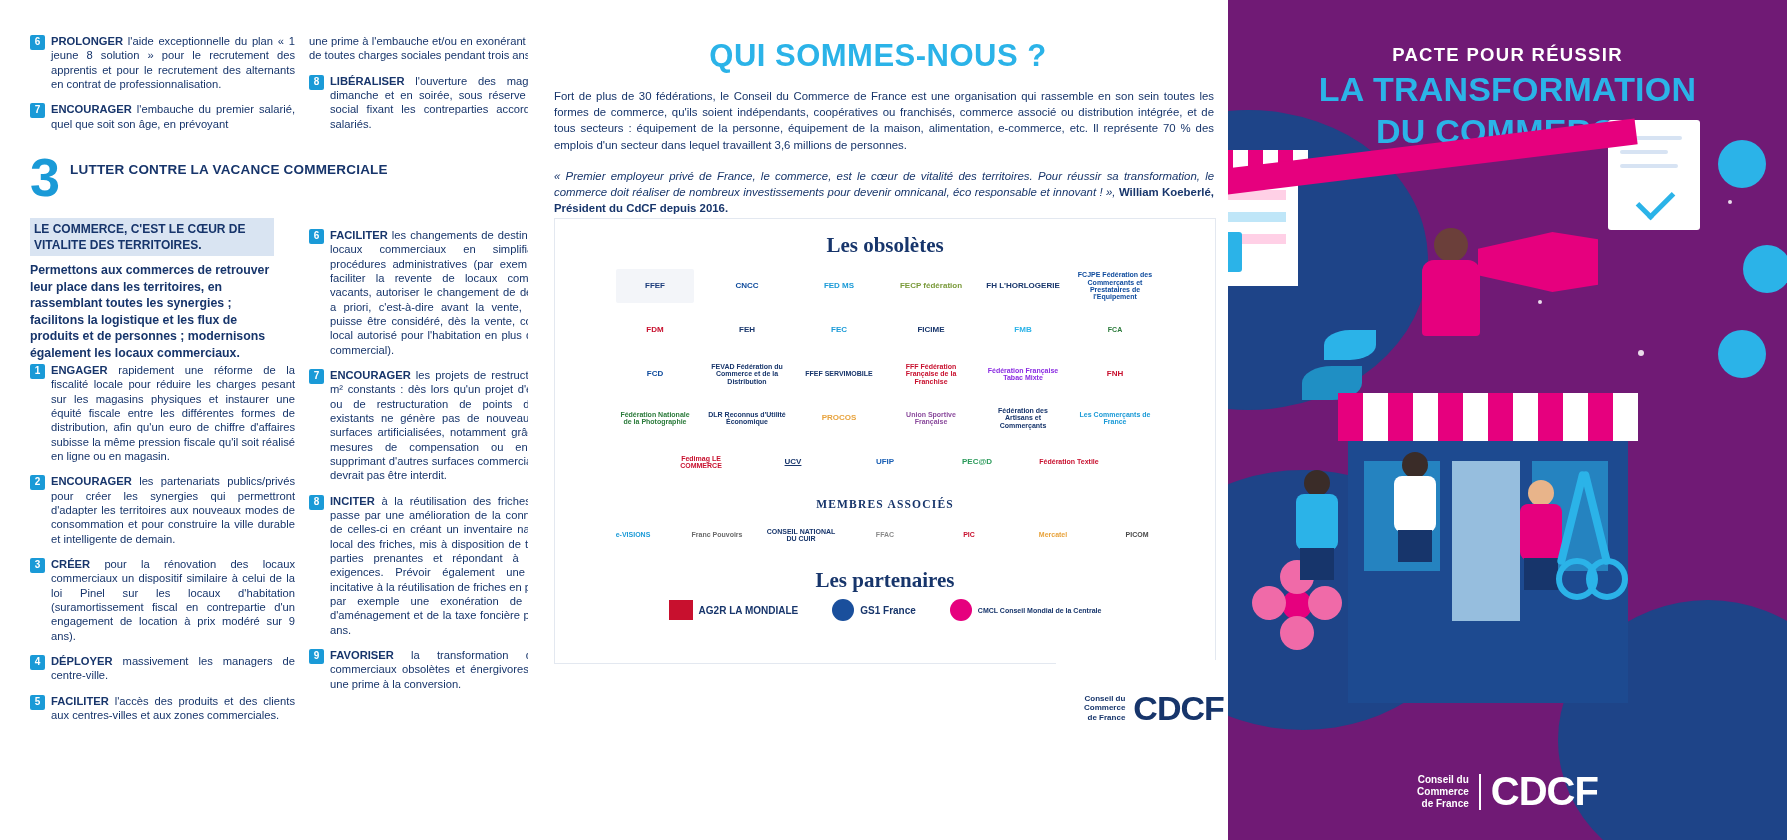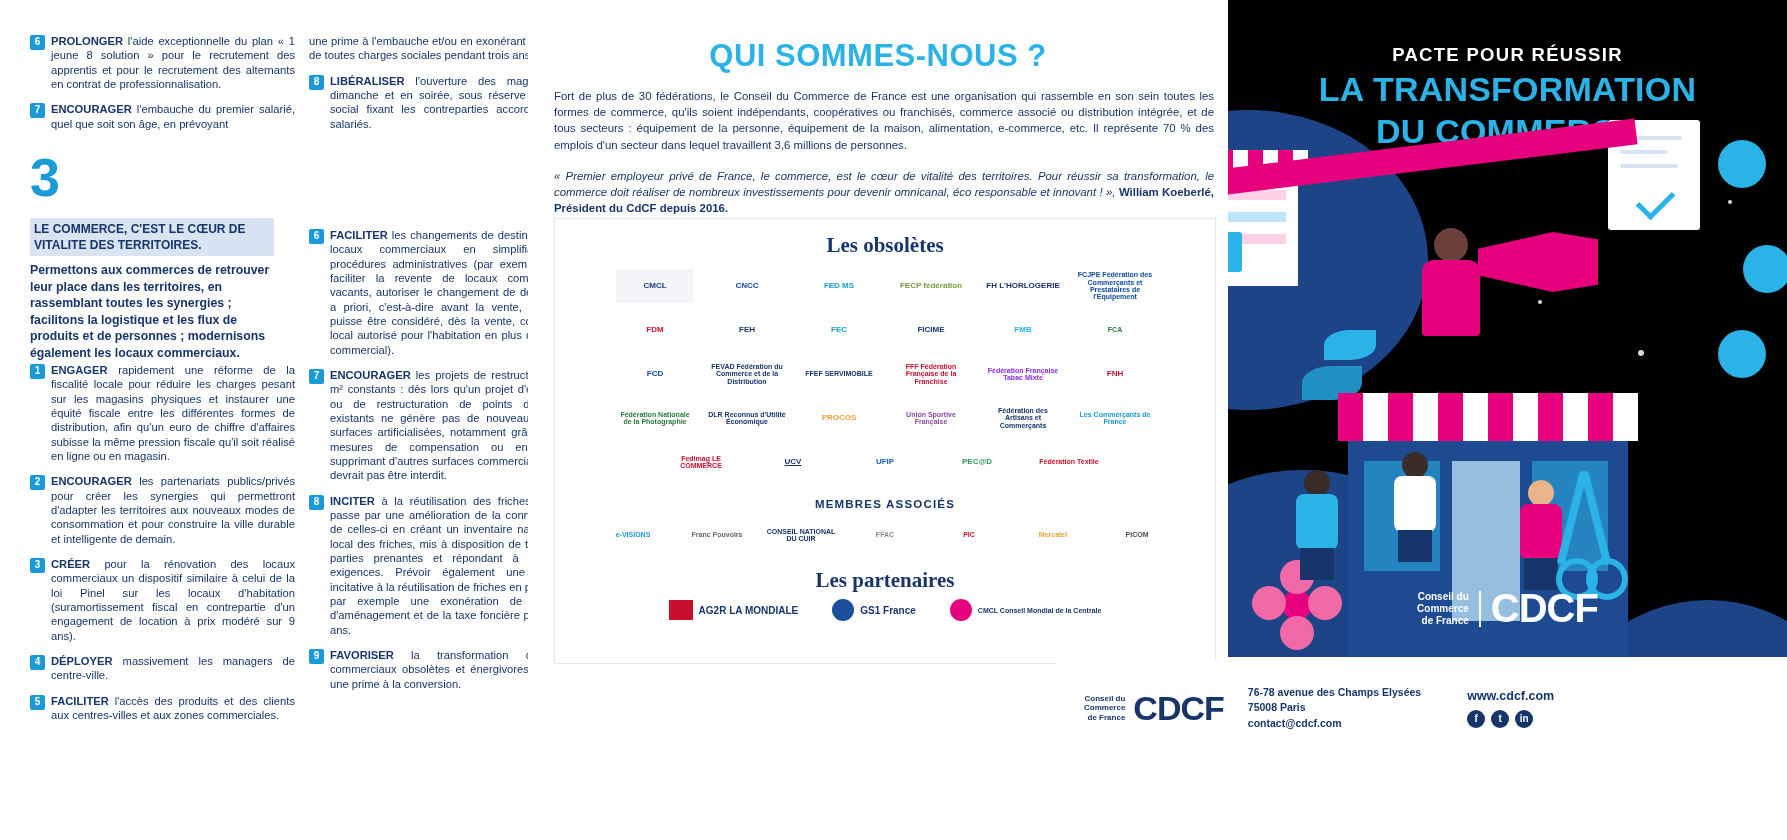--- a/index.html
+++ b/index.html
@@ -93,21 +93,21 @@
   .cdcf-mark{font-size:8px;line-height:1.15;color:#17356b;font-weight:bold;margin-right:8px;text-align:right;}
   .cdcf-big{font-size:34px;font-weight:bold;color:#17356b;letter-spacing:-1px;}
   .addr{margin-left:24px;font-size:10.5px;line-height:1.45;color:#17356b;font-weight:bold;}
   .web{margin-left:46px;text-align:left;}
   .web .url{font-size:12.5px;font-weight:bold;color:#17356b;}
   .socials{display:flex;gap:6px;margin-top:7px;}
   .soc{width:18px;height:18px;border-radius:50%;background:#17356b;color:#fff;font-size:10px;
        display:flex;align-items:center;justify-content:center;font-weight:bold;}
 
   
-  .right-panel{position:absolute;left:1228px;top:0;width:559px;height:657px;background:#000000;overflow:hidden;}
+  .right-panel{position:absolute;left:1228px;top:0;width:559px;height:840px;background:#701a75;overflow:hidden;}
   .rp-cloud{position:absolute;background:#2252a0;border-radius:50%;}
   .rtitle{position:absolute;left:0;right:0;top:44px;text-align:center;z-index:5;}
   .rtitle .l1{font-size:18.5px;font-weight:bold;color:#fff;letter-spacing:1.3px;}
   .rtitle .l2{font-size:34px;font-weight:bold;color:#2bb3e8;letter-spacing:0.2px;line-height:1.08;margin-top:5px;}
 
   .shop{position:absolute;left:110px;top:393px;width:300px;height:310px;z-index:4;}
   .awning{position:absolute;left:0;top:0;width:300px;height:48px;background:
      repeating-linear-gradient(90deg,#e6007e 0 25px,#ffffff 25px 50px);}
   .shopbody{position:absolute;left:10px;top:48px;width:280px;height:262px;background:#1d4a90;}
   .window{position:absolute;background:#2bb3e8;opacity:.55;}
@@ -152,20 +152,21 @@
       <div style="margin-bottom:11px;">une prime à l'embauche et/ou en exonérant le salaire de toutes charges sociales pendant trois ans.</div>
       <div class="item">
         <div class="num">8</div>
         <div class="itxt"><span class="kw">LIBÉRALISER</span><span> l'ouverture des magasins le dimanche et en soirée, sous réserve d'accord social fixant les contreparties accordées aux salariés.</span></div>
       </div>
     </div>
 
     <div class="section-head" style="left:30px;top:155px;width:500px;">
       <div class="bignum">3</div>
       <div class="section-title">
+        <div>LUTTER CONTRE LA VACANCE COMMERCIALE</div>
       </div>
     </div>
 
     <div class="highlight">LE COMMERCE, C'EST LE CŒUR DE VITALITE DES TERRITOIRES.</div>
     <div class="lead">Permettons aux commerces de retrouver leur place dans les territoires, en rassemblant toutes les synergies ; facilitons la logistique et les flux de produits et de personnes ; modernisons également les locaux commerciaux.</div>
 
     <div class="col col-a" style="top:363px;">
       <div class="item">
         <div class="num">1</div>
         <div class="itxt"><span class="kw">ENGAGER</span><span> rapidement une réforme de la fiscalité locale pour réduire les charges pesant sur les magasins physiques et instaurer une équité fiscale entre les différentes formes de distribution, afin qu'un euro de chiffre d'affaires subisse la même pression fiscale qu'il soit réalisé en ligne ou en magasin.</span></div>
@@ -212,21 +213,21 @@
     <div class="ctitle">QUI SOMMES-NOUS ?</div>
     <div class="cpara p1">Fort de plus de 30 fédérations, le Conseil du Commerce de France est une organisation qui rassemble en son sein toutes les formes de commerce, qu'ils soient indépendants, coopératives ou franchisés, commerce associé ou distribution intégrée, et de tous secteurs : équipement de la personne, équipement de la maison, alimentation, e-commerce, etc. Il représente 70 % des emplois d'un secteur dans lequel travaillent 3,6 millions de personnes.</div>
     <div class="cpara p2">
       <span>« Premier employeur privé de France, le commerce, est le cœur de vitalité des territoires. Pour réussir sa transformation, le commerce doit réaliser de nombreux investissements pour devenir omnicanal, éco responsable et innovant ! », </span><b>William Koeberlé, Président du CdCF depuis 2016.</b>
     </div>
 
     <div class="card">
       <div class="card-title">Les obsolètes</div>
 
       <div class="logo-grid">
-        <div class="logo" style="background:#f3f5f9;color:#1a3a7a;">CMCL</div>
+        <div class="logo" style="background:#f3f5f9;color:#1a3a7a;">FFEF</div>
         <div class="logo" style="color:#0d4a9c;">CNCC</div>
         <div class="logo" style="color:#1a9ad7;">FED MS</div>
         <div class="logo" style="color:#7a9a3a;">FECP fédération</div>
         <div class="logo" style="color:#17356b;">FH L'HORLOGERIE</div>
         <div class="logo small" style="color:#0d4a9c;">FCJPE Fédération des Commerçants et Prestataires de l'Equipement</div>
 
         <div class="logo" style="color:#c8102e;">FDM</div>
         <div class="logo" style="color:#17356b;">FEH</div>
         <div class="logo" style="color:#1a9ad7;">FEC</div>
         <div class="logo" style="color:#17356b;">FICIME</div>
@@ -247,21 +248,21 @@
         <div class="logo small" style="color:#17356b;">Fédération des Artisans et Commerçants</div>
         <div class="logo small" style="color:#1a9ad7;">Les Commerçants de France</div>
 
         <div class="logo small" style="color:#c8102e;">Fedimag LE COMMERCE</div>
         <div class="logo" style="color:#17356b;text-decoration:underline;">UCV</div>
         <div class="logo" style="color:#1a5fb4;">UFIP</div>
         <div class="logo" style="color:#2a9a5a;">PEC@D</div>
         <div class="logo small" style="color:#c8102e;">Fédération Textile</div>
       </div>
 
-      <div class="card-sub" style="margin-top:14px;">MEMBRES ASSOCIÉS</div>
+      <div class="card-sub" style="margin-top:14px;font-family:Liberation Serif, serif;">MEMBRES ASSOCIÉS</div>
       <div class="logo-grid assoc">
         <div class="logo" style="color:#1a9ad7;">e-VISIONS</div>
         <div class="logo small" style="color:#6a6a6a;">Franc Pouvoirs</div>
         <div class="logo small" style="color:#17356b;">CONSEIL NATIONAL DU CUIR</div>
         <div class="logo small" style="color:#8a8a8a;">FFAC</div>
         <div class="logo" style="color:#c8102e;">PIC</div>
         <div class="logo small" style="color:#e8a33d;">Mercatel</div>
         <div class="logo small" style="color:#4a4a4a;">PICOM</div>
       </div>
 

